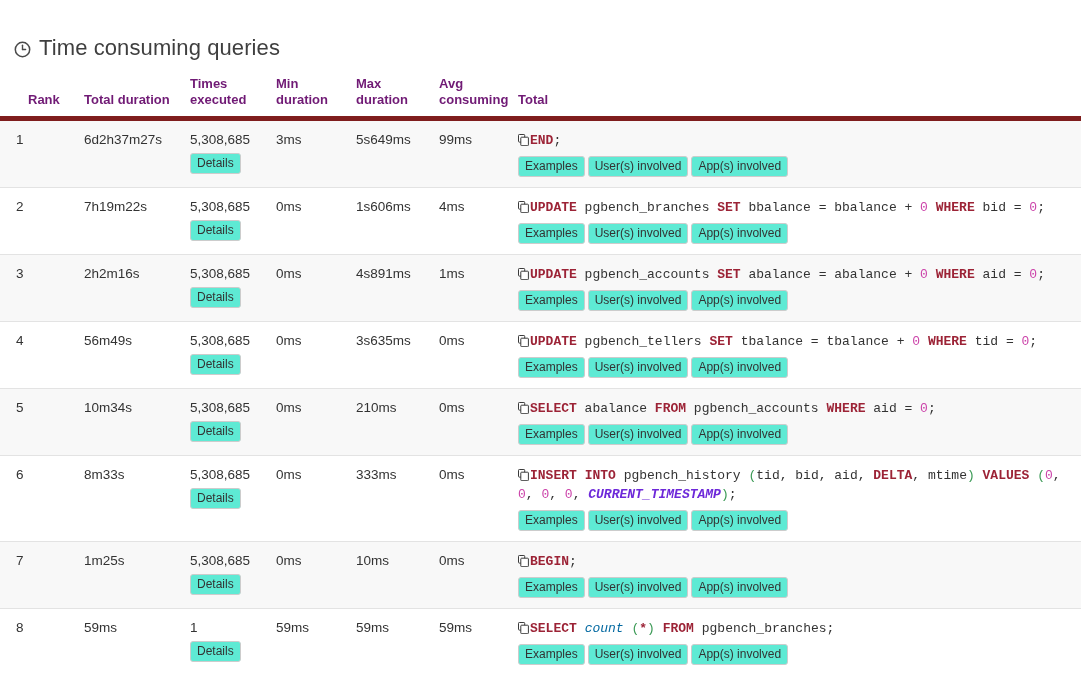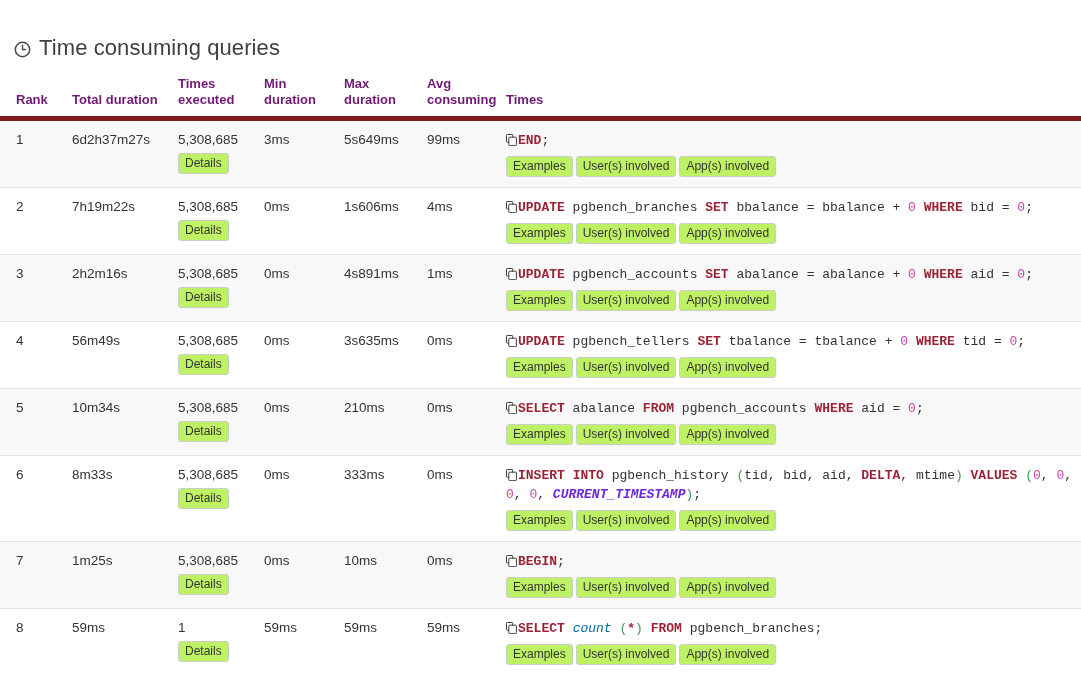--- a/index.html
+++ b/index.html
@@ -58,21 +58,21 @@
   table.qtable th {
     text-align: left;
     vertical-align: bottom;
     font-size: 13px;
     font-weight: bold;
     color: #701a75;
     padding: 0 6px 8px 0;
     border-bottom: 5px solid #7f1d1d;
     line-height: 16px;
   }
-  table.qtable th.c-rank    { width: 50px;  padding-left: 16px; }
+  table.qtable th.c-rank    { width: 50px;  padding-left: 28px; }
   table.qtable th.c-total   { width: 100px; }
   table.qtable th.c-times   { width: 80px;  }
   table.qtable th.c-min     { width: 74px;  }
   table.qtable th.c-max     { width: 77px;  }
   table.qtable th.c-avg     { width: 73px;  }
   table.qtable th.c-query   { width: auto;  }
 
   table.qtable td {
     vertical-align: top;
     padding: 10px 6px 10px 0;
@@ -90,21 +90,21 @@
 
   
   .btn {
     display: inline-block;
     margin-top: 5px;
     padding: 2px 6px 3px 6px;
     font-size: 12px;
     line-height: 14px;
     font-family: "Liberation Sans", sans-serif;
     color: #333333;
-    background: #bef264;
+    background: #5eead4;
     border: 1px solid #cccccc;
     border-radius: 3px;
     cursor: pointer;
     white-space: nowrap;
     box-sizing: border-box;
   }
   .btn-row { margin-top: 2px; }
   .btn-row .btn { margin-right: 3px; margin-top: 4px; }
 
   
@@ -154,21 +154,21 @@
 
   <table class="qtable">
     <thead>
       <tr>
         <th class="c-rank">Rank</th>
         <th class="c-total">Total duration</th>
         <th class="c-times">Times executed</th>
         <th class="c-min">Min duration</th>
         <th class="c-max">Max duration</th>
         <th class="c-avg">Avg consuming</th>
-        <th class="c-query">Times</th>
+        <th class="c-query">Total</th>
       </tr>
     </thead>
     <tbody id="tbody">
         <tr class="odd">
           <td class="c-rank">
             <span class="cellval">1</span>
           </td>
           <td class="c-total">
             <span class="cellval">6d2h37m27s</span>
           </td>

